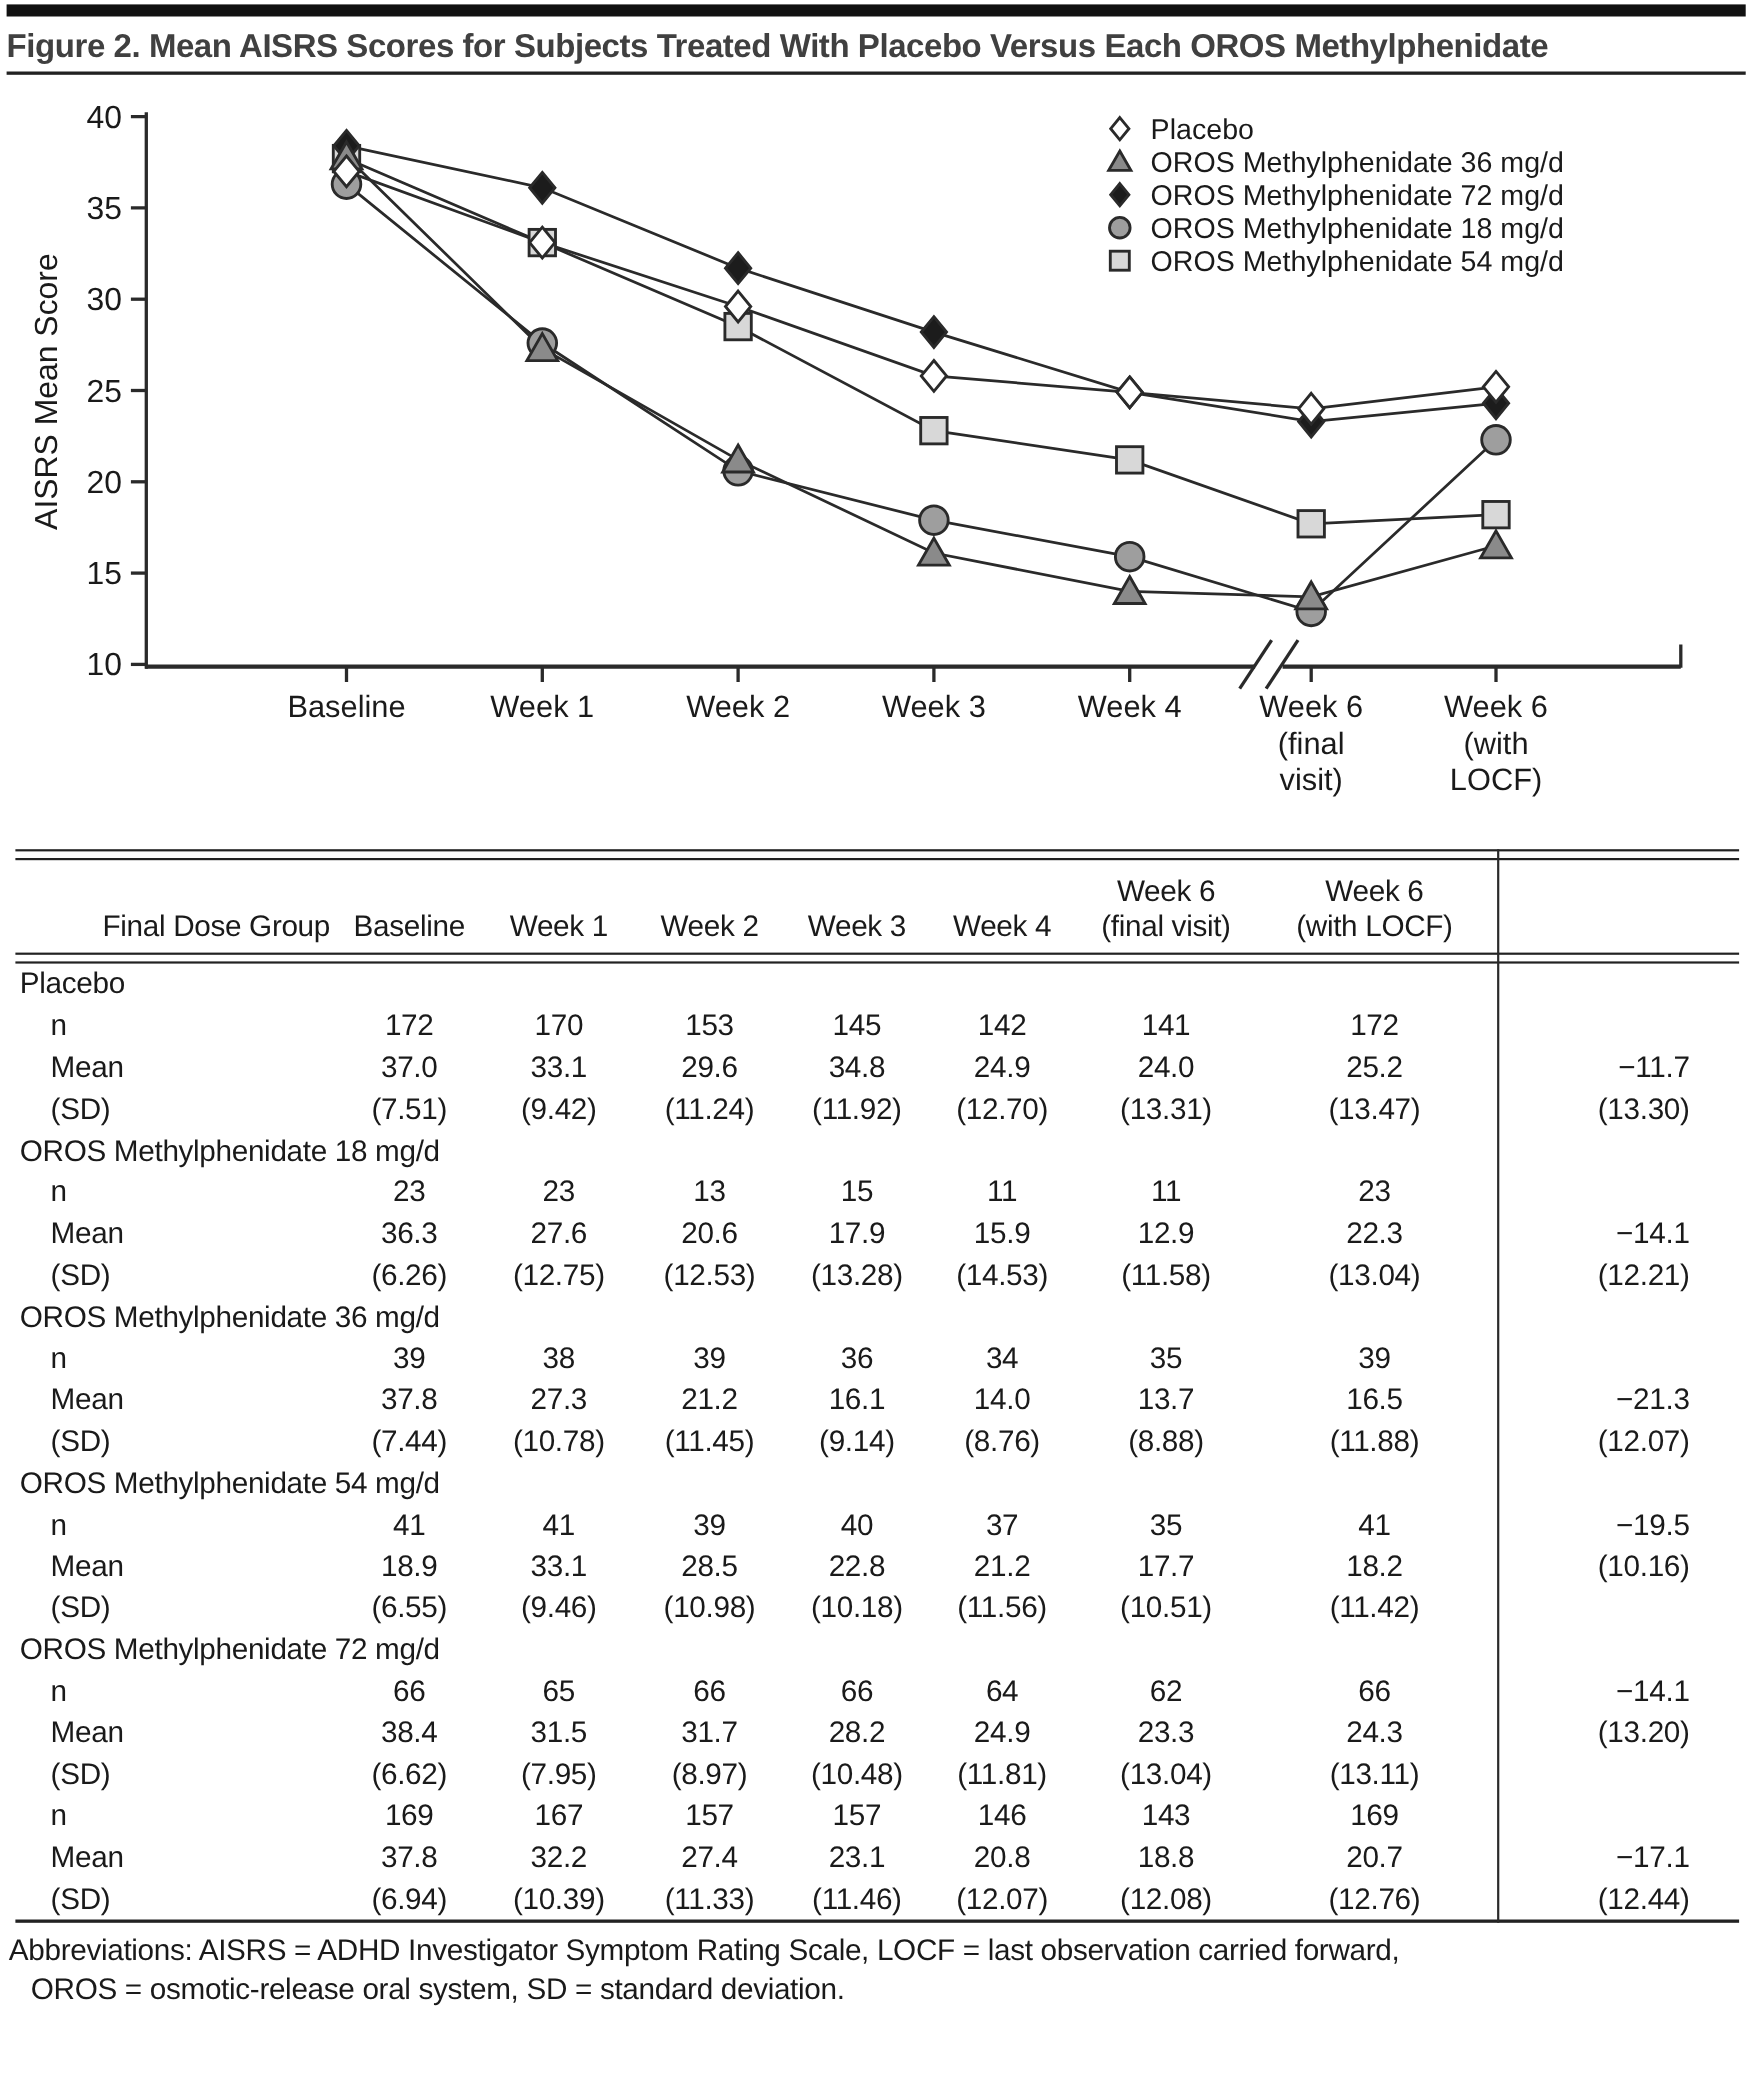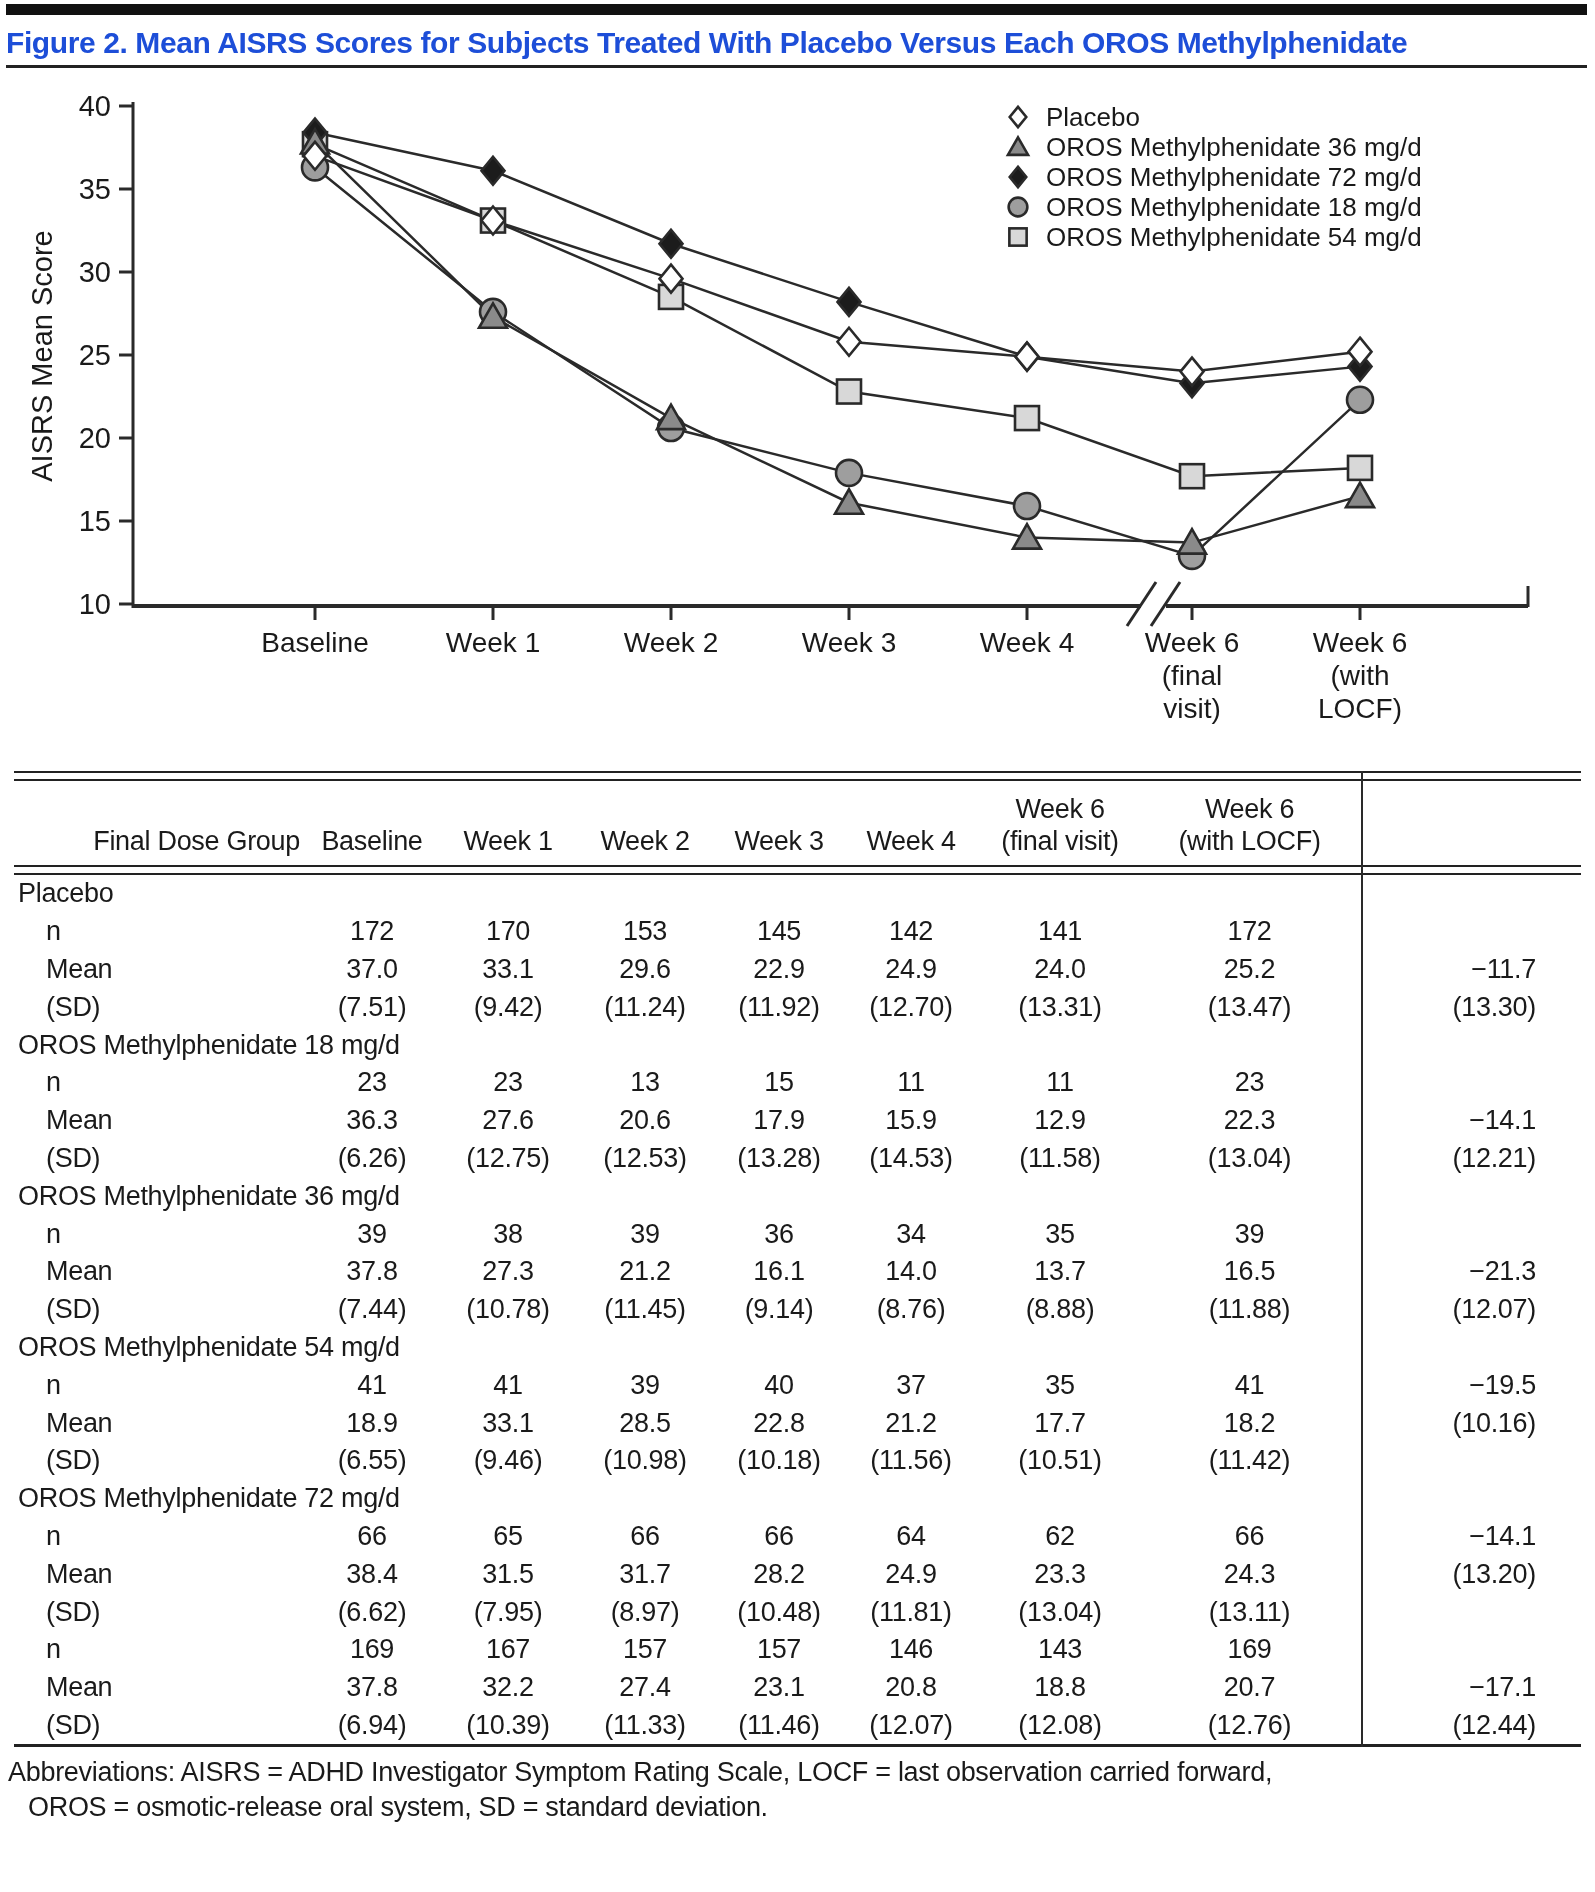--- a/index.html
+++ b/index.html
@@ -1,20 +1,20 @@
 <!DOCTYPE html>
 <html><head>
 <meta charset="utf-8">
 <style>
   html,body{margin:0;padding:0;background:#fff;color:#1a1a1a;
     font-family:"Liberation Sans","DejaVu Sans",sans-serif;}
   body{width:1595px;height:1892px;overflow:hidden;position:relative;}
   .topbar{margin:4px 8px 0 6px;height:11px;background:#111;}
   .fig-title{margin:9px 10px 0 6px;font-size:30px;font-weight:bold;
-    line-height:38px;letter-spacing:-0.4px;color:#1d4ed8;}
+    line-height:38px;letter-spacing:-0.4px;color:#404040;}
   .title-rule{margin:3px 8px 0 6px;height:3px;background:#222;}
   svg text{font-family:"Liberation Sans","DejaVu Sans",sans-serif;fill:#1a1a1a;}
   
   .tbl-wrap{position:relative;margin:31px 14px 0 14px;width:1567px;font-size:27px;letter-spacing:-0.3px;}
   .vdivider{position:absolute;left:1347px;top:0;bottom:0;width:2px;background:#2a2a2a;}
   .rule-double{height:6px;border-top:2px solid #222;border-bottom:2px solid #222;}
   .rule-single{height:3px;background:#222;}
   .t-row{display:grid;grid-template-columns:286px 144px 128px 146px 122px 142px 156px 223px 220px;align-items:center;}
   .t-head{height:84px;align-items:end;}
   .t-head .cell{padding-bottom:8px;white-space:pre-line;text-align:center;line-height:32px;}
@@ -175,21 +175,21 @@
         <div class="c-num">142</div>
         <div class="c-num">141</div>
         <div class="c-num">172</div>
         <div class="c-chg"></div>
       </div>
       <div class="t-row">
         <div class="c-label c-sub">Mean</div>
         <div class="c-num">37.0</div>
         <div class="c-num">33.1</div>
         <div class="c-num">29.6</div>
-        <div class="c-num">22.9</div>
+        <div class="c-num">34.8</div>
         <div class="c-num">24.9</div>
         <div class="c-num">24.0</div>
         <div class="c-num">25.2</div>
         <div class="c-chg">−11.7</div>
       </div>
       <div class="t-row">
         <div class="c-label c-sub">(SD)</div>
         <div class="c-num">(7.51)</div>
         <div class="c-num">(9.42)</div>
         <div class="c-num">(11.24)</div>

